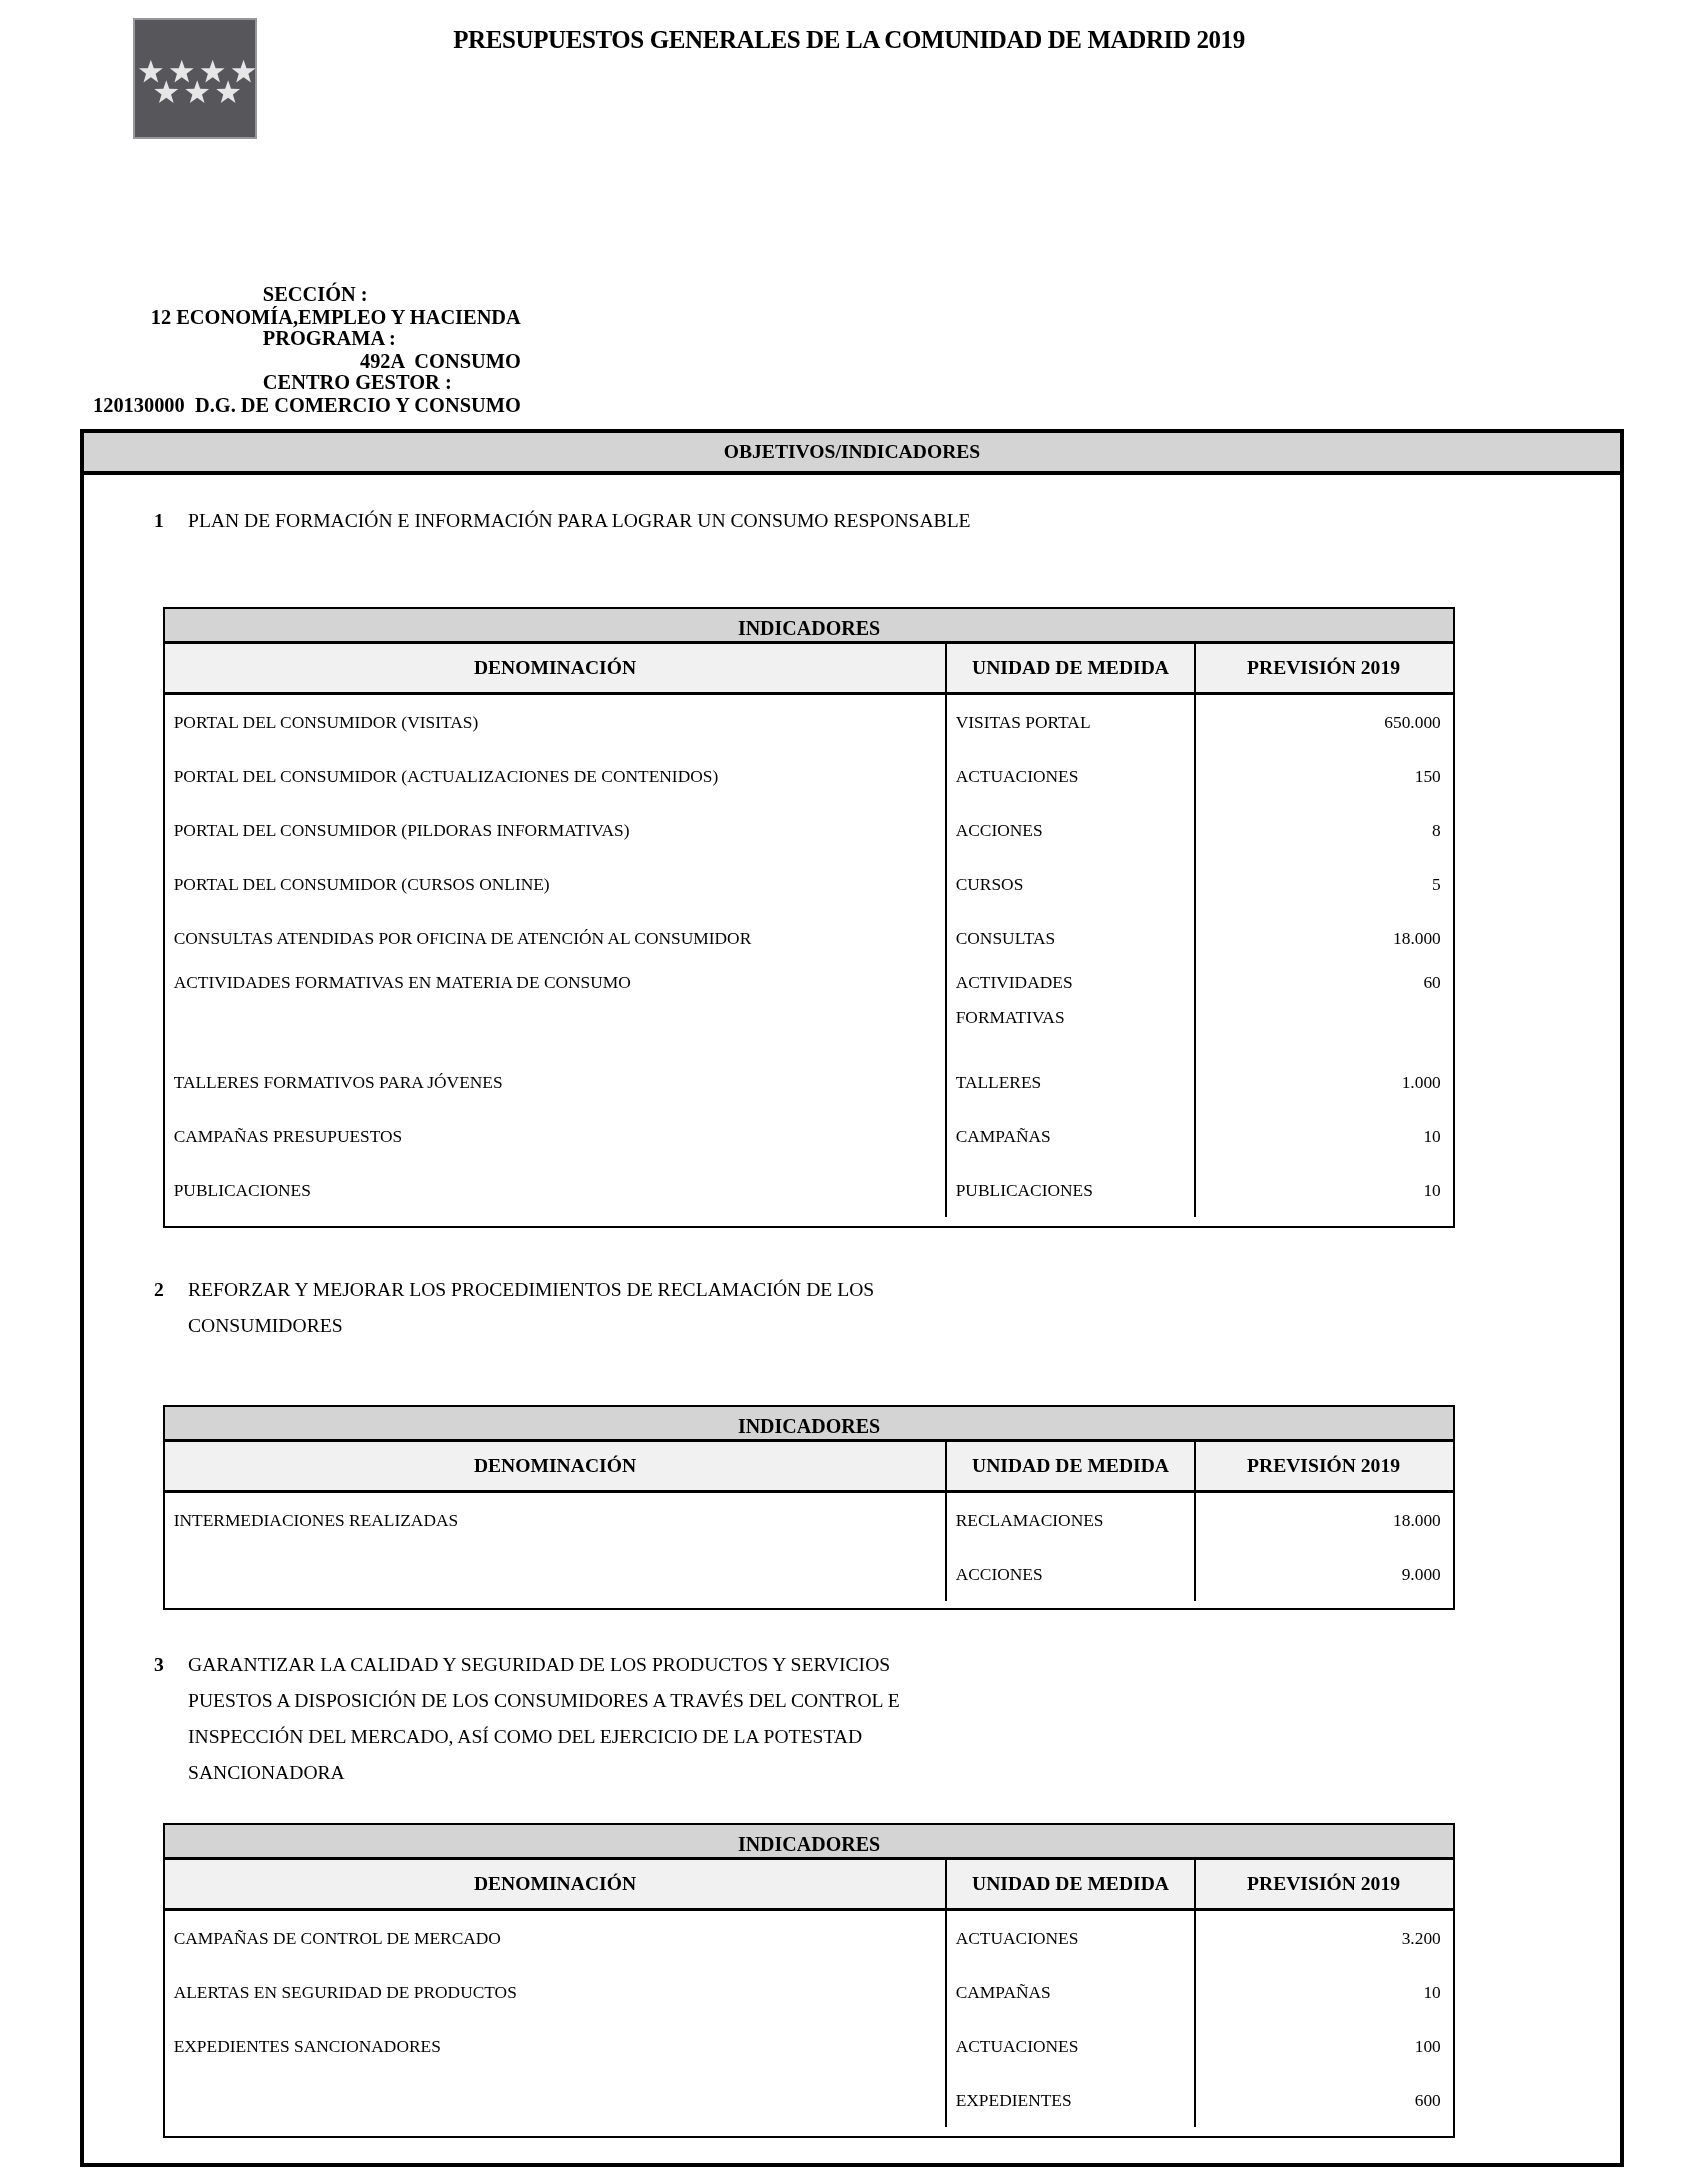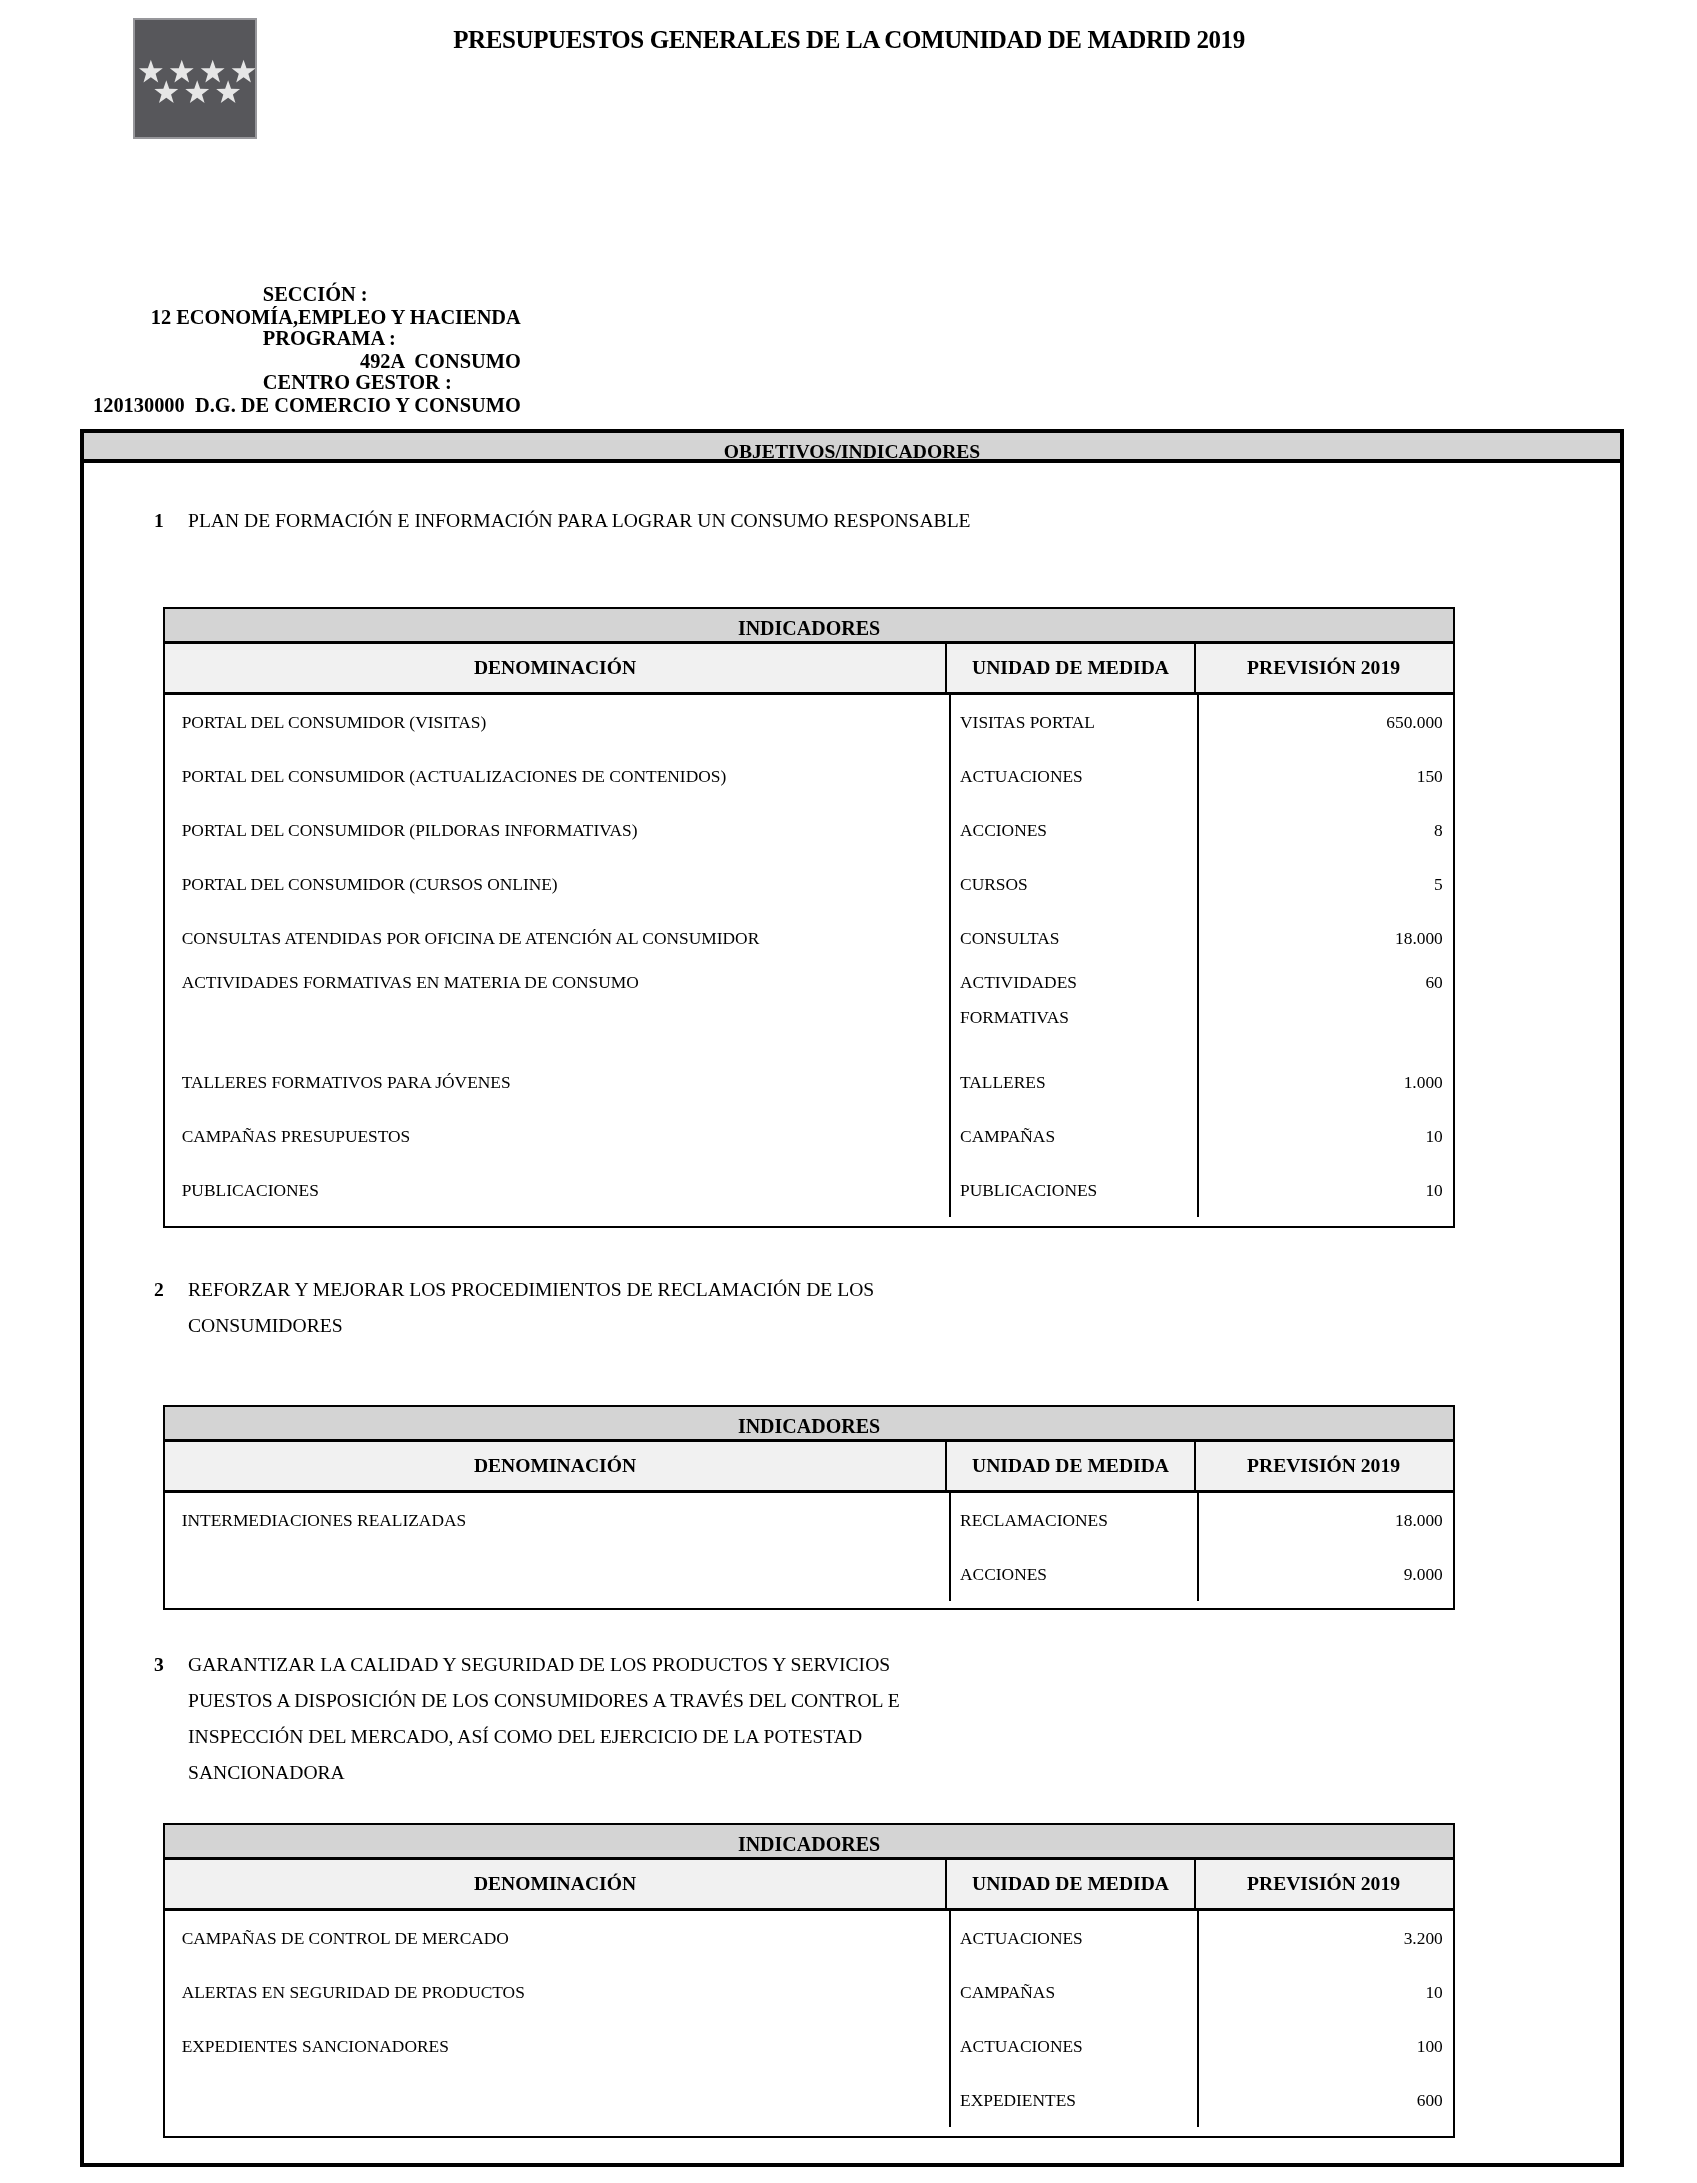--- a/index.html
+++ b/index.html
@@ -27,21 +27,21 @@
   .meta-row { display:flex; height:44px; align-items:flex-end;flex-direction:column; }
   .meta-label { width:258px; white-space:pre-wrap; }
   .meta-value { white-space:pre-wrap; }
 
   
   .obox {
     position:absolute; left:80px; top:429px; width:1544px; height:1738px;
     border:4.4px solid #000;
   }
   .obox-band {
-    height:30px; background:#d4d4d4; border-bottom:4.4px solid #000;
+    height:42px; background:#d4d4d4; border-bottom:4.4px solid #000;
     text-align:center; font-size:19.6px; font-weight:bold; line-height:38px;
     white-space:pre-wrap;
   }
 
   .objective { position:absolute; left:70px; display:flex; font-size:19.6px; line-height:36px; }
   .obj-num { width:34px; font-weight:bold; }
   .obj-text { white-space:pre-wrap; }
 
   
   .itable { position:absolute; left:79px; width:1292px; border:2.9px solid #000; background:#fff; }
@@ -50,21 +50,21 @@
     text-align:center; font-size:20px; font-weight:bold; line-height:38px;
     white-space:pre-wrap;
   }
   .it-head { display:flex; background:#f1f1f1; border-bottom:3.6px solid #000; height:51px;
              font-size:19.6px; font-weight:bold; }
   .it-head .hc { display:flex; align-items:center; justify-content:center; white-space:pre-wrap; }
   .w1 { width:780px; }
   .w2 { width:249px; border-left:2.9px solid #000; }
   .w3 { width:257px; border-left:2.9px solid #000; }
 
-  .it-body { display:flex;padding-left:8px; }
+  .it-body { display:flex; }
   .bcol { display:flex; flex-direction:column; }
   .cell { display:flex; align-items:center; height:54px; font-size:17.4px; line-height:35px;
           white-space:pre-wrap; }
   .cell.d { padding-left:8.7px; padding-right:14.5px; }
   .cell.u { padding-left:8.7px; padding-right:7.3px; }
   .cell.p { justify-content:flex-end; padding-right:10.2px; }
   .cell.tall { height:90px; align-items:flex-start; }
 
   .pb12 { padding-bottom:8.7px; } .pb10 { padding-bottom:7.3px; } .pb13 { padding-bottom:9.4px; }
   .t1 { top:174px; } .t2 { top:972px; } .t3 { top:1390px; }

